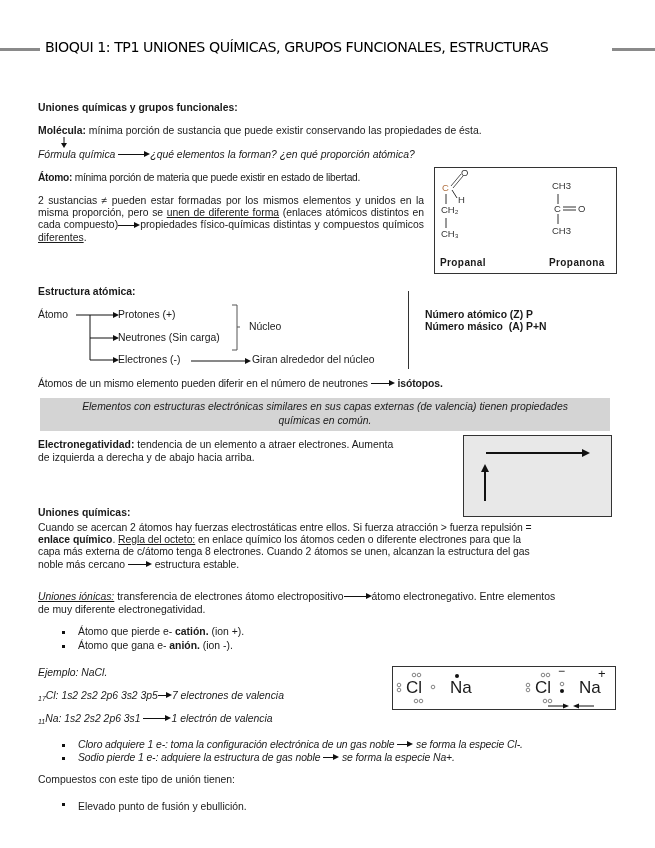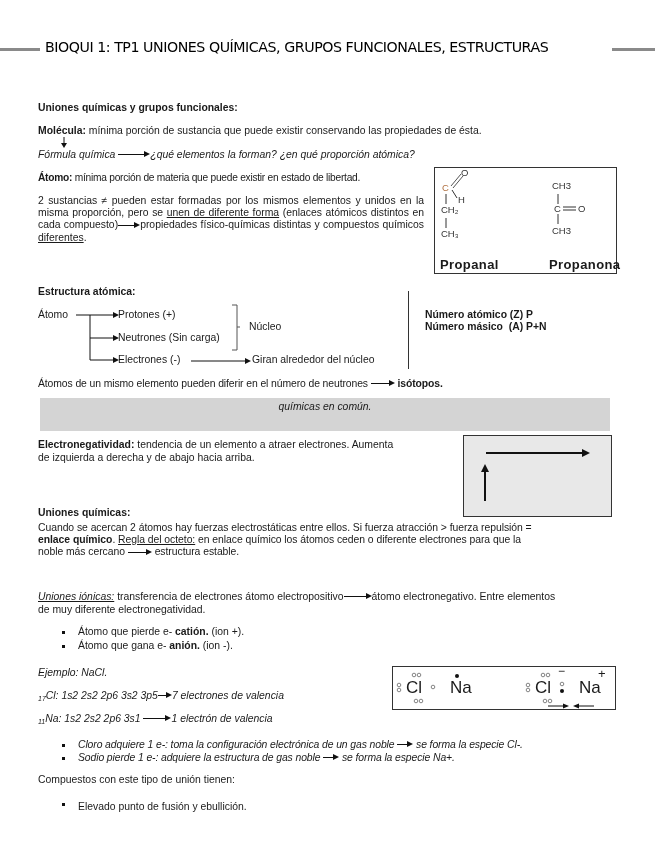--- a/index.html
+++ b/index.html
@@ -15,21 +15,21 @@
   .b { font-weight: bold; }
   .i { font-style: italic; }
   .u { text-decoration: underline; }
   .line { position: absolute; white-space: nowrap; }
   .just { text-align: justify; text-align-last: left; line-height: 12.2px; }
   .arrow { display: inline-block; position: relative; height: 8px; vertical-align: middle; }
   .arrow::before { content: ""; position: absolute; left: 0; right: 5px; top: 3px; height: 1px; background: #111; }
   .arrow::after { content: ""; position: absolute; right: 0; top: 0; border-left: 6px solid #111;
                   border-top: 3.5px solid transparent; border-bottom: 3.5px solid transparent; }
   .propbox { position: absolute; left: 434px; top: 167px; width: 181px; height: 105px; border: 1px solid #333; background: #fff; }
-  .propbox .lbl { position: absolute; font-weight: bold; font-size: 13px; letter-spacing: 0.4px; }
+  .propbox .lbl { position: absolute; font-weight: bold; font-size: 10px; letter-spacing: 0.4px; }
   .chem { position: absolute; font-size: 9.5px; color: #333; }
   .gray-band { position: absolute; left: 40px; top: 398px; width: 570px; height: 33px; background: #d4d4d4;
                text-align: center; font-style: italic; font-size: 10.4px; line-height: 14px; padding-top: 2px; box-sizing: border-box; }
   .en-box { position: absolute; left: 463px; top: 435px; width: 147px; height: 80px; border: 1px solid #333; background: #e8e8e8; }
   .nacl-box { position: absolute; left: 392px; top: 666px; width: 222px; height: 42px; border: 1px solid #333; background: #fff; }
   .bullet { position: absolute; width: 3px; height: 3px; background: #111; }
   .sub { font-size: 7px; vertical-align: -2px; }
 </style>
 </head>
 <body>
@@ -121,20 +121,21 @@
 <div class="line b" style="left:425px; top:309px;">Número atómico (Z) P</div>
 <div class="line b" style="left:425px; top:321px; white-space:pre;">Número másico  (A) P+N</div>
 
 <div class="line" style="left:38px; top:378px; letter-spacing:-0.1px;">
   <span>Átomos de un mismo elemento pueden diferir en el número de neutrones</span>
   <span class="arrow" style="width:24px;"></span>
   <span class="b">isótopos.</span>
 </div>
 
 <div class="gray-band">
+  <div>Elementos con estructuras electrónicas similares en sus capas externas (de valencia) tienen propiedades</div>
   <div>químicas en común.</div>
 </div>
 
 <div class="line" style="left:38px; top:439px;">
   <span class="b">Electronegatividad:</span><span> tendencia de un elemento a atraer electrones. Aumenta</span>
 </div>
 <div class="line" style="left:38px; top:452px;">de izquierda a derecha y de abajo hacia arriba.</div>
 
 <div class="en-box">
   <svg width="147" height="80">
@@ -143,20 +144,21 @@
     <line x1="21" y1="65" x2="21" y2="34" stroke="#111" stroke-width="2"></line>
     <polygon points="17,36 21,28 25,36" fill="#111"></polygon>
   </svg>
 </div>
 
 <div class="line h" style="left:38px; top:507px;">Uniones químicas:</div>
 
 <div class="abs just" style="left:38px; top:522px; width:578px; letter-spacing:-0.05px;">
   <div class="line" style="position:static;">Cuando se acercan 2 átomos hay fuerzas electrostáticas entre ellos. Si fuerza atracción &gt; fuerza repulsión =</div>
   <div style="white-space:nowrap;"><span class="b">enlace químico</span><span>. </span><span class="u">Regla del octeto:</span><span> en enlace químico los átomos ceden o diferente electrones para que la</span></div>
+  <div style="white-space:nowrap;">capa más externa de c/átomo tenga 8 electrones. Cuando 2 átomos se unen, alcanzan la estructura del gas</div>
   <div style="white-space:nowrap;"><span>noble más cercano</span> <span class="arrow" style="width:24px;"></span> <span>estructura estable.</span></div>
 </div>
 
 <div class="line" style="left:38px; top:591px;">
   <span class="i u">Uniones iónicas:</span><span> transferencia de electrones átomo electropositivo</span><span class="arrow" style="width:28px;"></span><span>átomo electronegativo. Entre elementos</span>
 </div>
 <div class="line" style="left:38px; top:604px;">de muy diferente electronegatividad.</div>
 
 <div class="bullet" style="left:62px; top:631px;"></div>
 <div class="line" style="left:78px; top:626px;text-align:center;">

